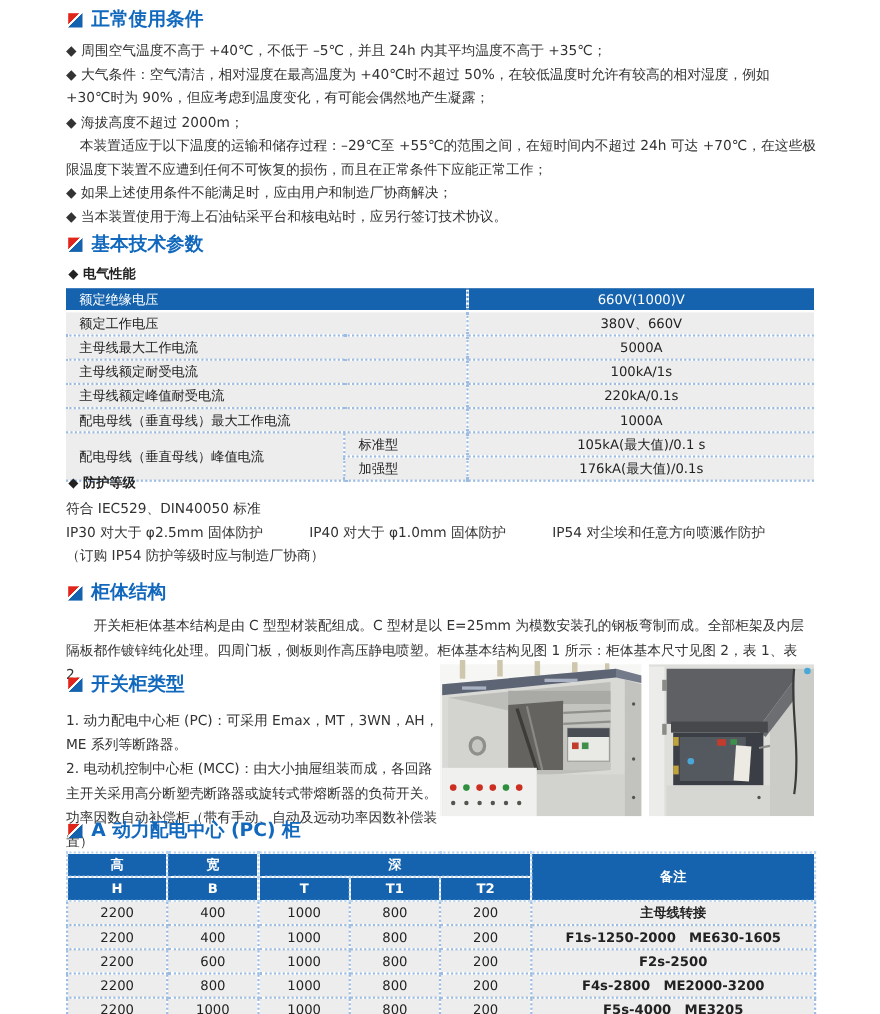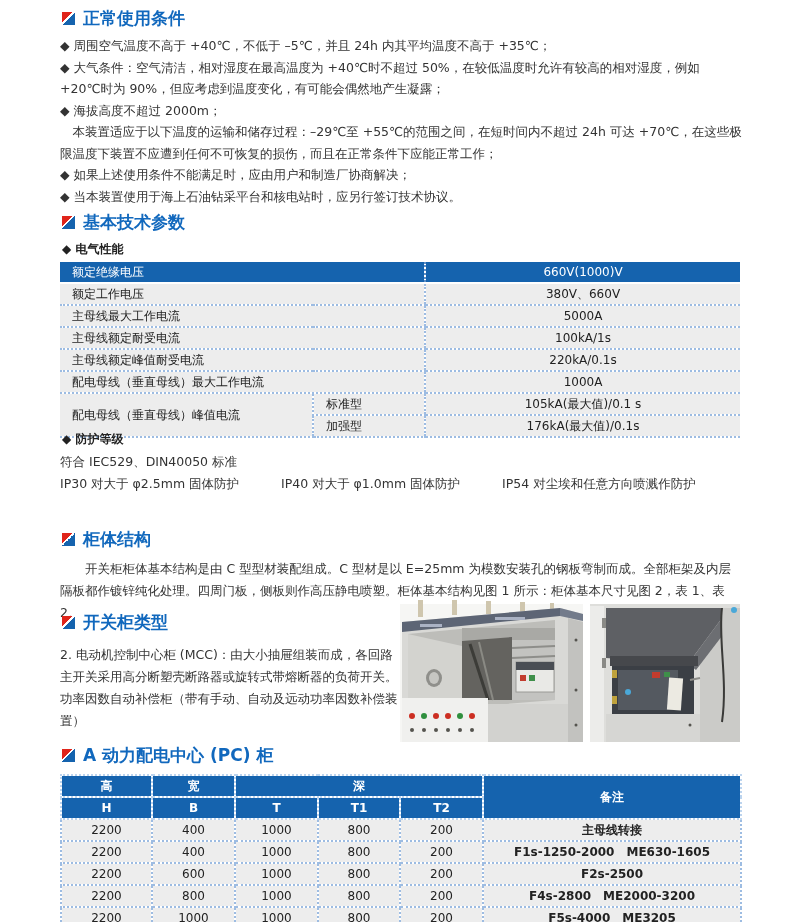--- a/index.html
+++ b/index.html
@@ -36,21 +36,21 @@
 </head>
 <body>
 
 <div class="abs sec-h" style="left:62px;top:8px;">
   <span class="marker"></span>
   <span>正常使用条件</span>
 </div>
 
 <div class="abs body-text" style="left:60px;top:35px;width:682px;">
   <p>◆ 周围空气温度不高于 +40℃，不低于 –5℃，并且 24h 内其平均温度不高于 +35℃；</p>
-  <p>◆ 大气条件：空气清洁，相对湿度在最高温度为 +40℃时不超过 50%，在较低温度时允许有较高的相对湿度，例如 +20℃时为 90%，但应考虑到温度变化，有可能会偶然地产生凝露；</p>
+  <p>◆ 大气条件：空气清洁，相对湿度在最高温度为 +40℃时不超过 50%，在较低温度时允许有较高的相对湿度，例如 +30℃时为 90%，但应考虑到温度变化，有可能会偶然地产生凝露；</p>
   <p>◆ 海拔高度不超过 2000m；</p>
   <p>　本装置适应于以下温度的运输和储存过程：–29℃至 +55℃的范围之间，在短时间内不超过 24h 可达 +70℃，在这些极限温度下装置不应遭到任何不可恢复的损伤，而且在正常条件下应能正常工作；</p>
   <p>◆ 如果上述使用条件不能满足时，应由用户和制造厂协商解决；</p>
   <p>◆ 当本装置使用于海上石油钻采平台和核电站时，应另行签订技术协议。</p>
 </div>
 
 <div class="abs sec-h" style="left:62px;top:212px;">
   <span class="marker"></span>
   <span>基本技术参数</span>
 </div>
@@ -97,33 +97,35 @@
     <td class="sub">加强型</td>
     <td class="c">176kA(最大值)/0.1s</td>
   </tr>
 </tbody>
   </table>
 
 <div class="abs sub-h" style="left:62px;top:431px;">◆ 防护等级</div>
 <div class="abs body-text" style="left:60px;top:451px;width:682px;">
   <p>符合 IEC529、DIN40050 标准</p>
   <p><span style="margin-right:42px;">IP30 对大于 φ2.5mm 固体防护</span><span style="margin-right:42px;">IP40 对大于 φ1.0mm 固体防护</span><span>IP54 对尘埃和任意方向喷溅作防护</span></p>
+  <p>（订购 IP54 防护等级时应与制造厂协商）</p>
 </div>
 
 <div class="abs sec-h" style="left:62px;top:529px;">
   <span class="marker"></span>
   <span>柜体结构</span>
 </div>
 <div class="abs body-text" style="left:60px;top:558px;width:682px;text-indent:2em;line-height:22px;">开关柜柜体基本结构是由 C 型型材装配组成。C 型材是以 E=25mm 为模数安装孔的钢板弯制而成。全部柜架及内层隔板都作镀锌纯化处理。四周门板，侧板则作高压静电喷塑。柜体基本结构见图 1 所示：柜体基本尺寸见图 2，表 1、表 2。</div>
 
 <div class="abs sec-h" style="left:62px;top:612px;">
   <span class="marker"></span>
   <span>开关柜类型</span>
 </div>
 <div class="abs body-text" style="left:60px;top:644px;width:344px;line-height:22px;">
+  <p>1. 动力配电中心柜 (PC)：可采用 Emax，MT，3WN，AH，ME 系列等断路器。</p>
   <p>2. 电动机控制中心柜 (MCC)：由大小抽屉组装而成，各回路主开关采用高分断塑壳断路器或旋转式带熔断器的负荷开关。功率因数自动补偿柜（带有手动、自动及远动功率因数补偿装置）</p>
 </div>
 
 <div class="abs" style="left:400px;top:600px;">
   <svg class="photos" viewBox="0 0 340 142" xmlns="http://www.w3.org/2000/svg">
     <g>
       <rect x="0" y="4" width="183" height="138" fill="#f6f6f4"></rect>
       <rect x="18" y="0" width="5" height="17" fill="#cfc6ae"></rect>
       <rect x="52" y="0" width="5" height="15" fill="#cfc6ae"></rect>
       <rect x="86" y="1" width="5" height="13" fill="#cfc6ae"></rect>

